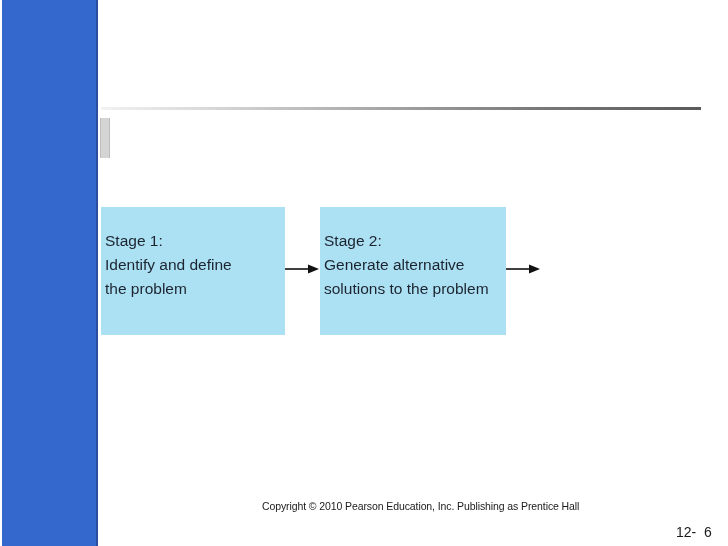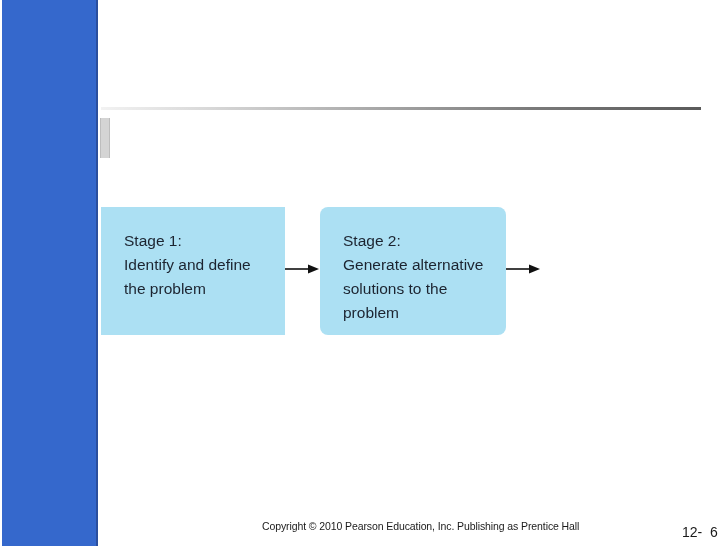--- a/index.html
+++ b/index.html
@@ -74,58 +74,57 @@
     top: 207px;
     width: 614px;
     height: 128px;
   }
   .stage-box {
     position: absolute;
     top: 0px;
     height: 128px;
     background: #ace0f3;
     box-sizing: border-box;
-    padding: 22px 0 0 23px;
+    padding: 22px 0 0 4px;
     color: #1c2430;
     font-size: 15.5px;
     line-height: 24px;
     white-space: pre-line;
   }
   #stage-box-1 { left: 0px;   width: 184px; }
-  #stage-box-2 { left: 219px; width: 186px; border-radius: 8px; }
+  #stage-box-2 { left: 219px; width: 186px; }
   #stage-box-3 { left: 440px; width: 174px; }
 
   .connector {
     position: absolute;
     top: 56px;
     height: 12px;
     width: 35px;
   }
   #connector-1 { left: 184px; }
   #connector-2 { left: 405px; }
   .connector svg { display: block; }
 
   
   #footer-copyright {
     position: absolute;
     left: 262px;
-    top: 520px;
+    top: 500px;
     color: #1a1a1a;
     font-size: 10.5px;
     letter-spacing: -0.1px;
     white-space: nowrap;
   }
   #footer-page-number {
     position: absolute;
     left: 676px;
     top: 524px;
     color: #1a1a1a;
     font-size: 14px;
     white-space: pre;
-    margin-left: 6px;
   }
 </style>
 </head>
 <body>
 
 <div id="slide">
 
   <div id="sidebar-band"></div>
   <div id="sidebar-band-edge"></div>
   <div id="sidebar-accent"></div>

